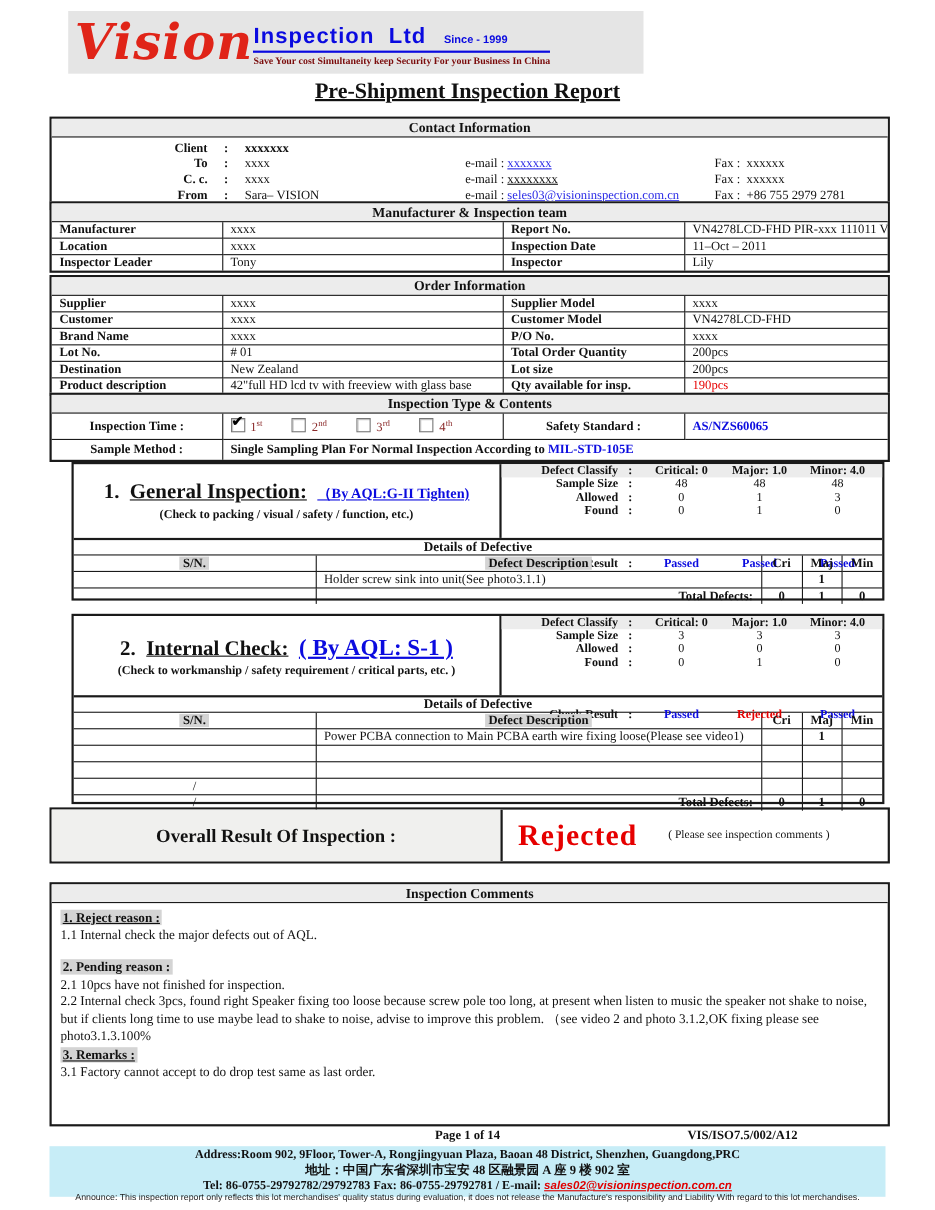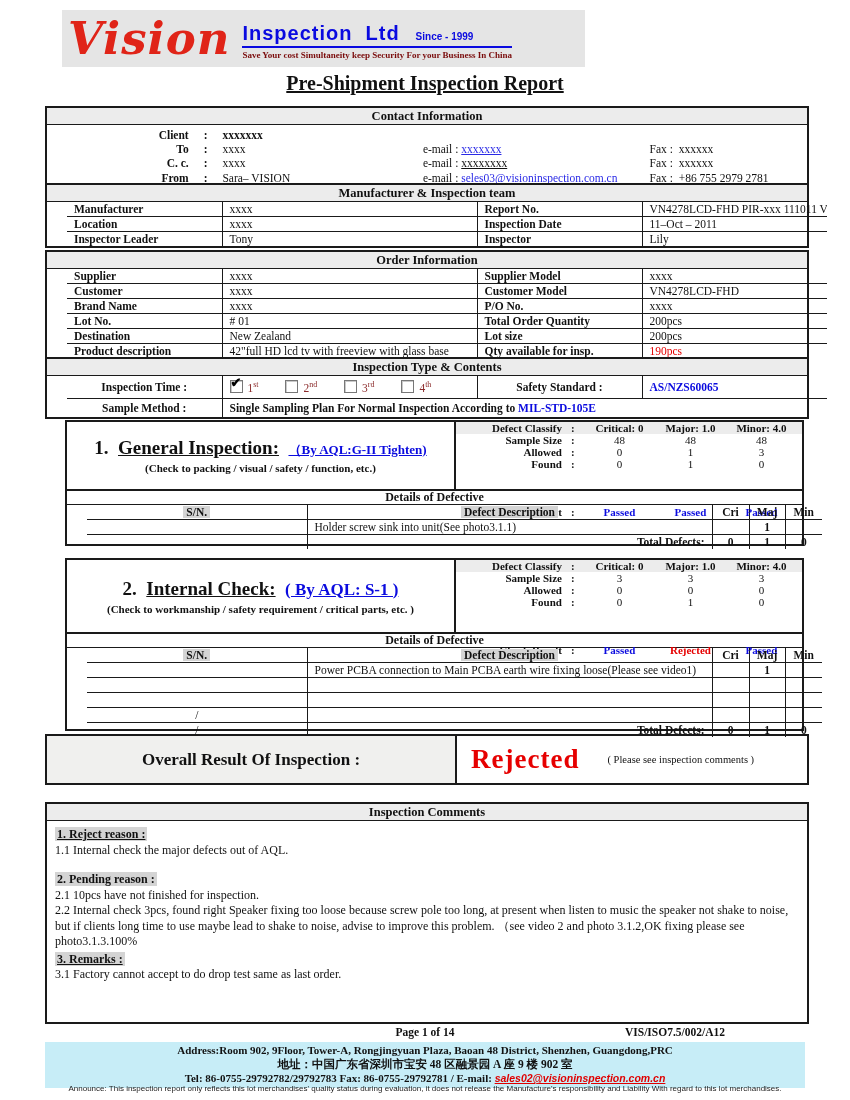--- a/index.html
+++ b/index.html
@@ -7,36 +7,36 @@
         font-family:"Liberation Serif",serif;color:#111;}
   .abs{position:absolute;}
   .b{font-weight:bold;}
   .red{color:#e60000;}
   .blue{color:#0b0bdf;font-weight:bold;}
 
   
   .banner{left:62px;top:10px;width:523px;height:57px;background:#e5e5e5;display:flex;align-items:center;}
   .logo{font-family:"DejaVu Serif",serif;font-style:italic;font-weight:bold;font-size:45px;
         color:#e02418;line-height:57px;padding-left:6px;letter-spacing:1px;white-space:nowrap;}
-  .bhead{margin-left:12px;padding-top:4px;}
+  .bhead{padding-top:4px;}
   .bhead-top{display:flex;align-items:baseline;border-bottom:2px solid #0a0ae0;padding-bottom:1px;}
   .company{font-family:"Liberation Sans",sans-serif;font-weight:bold;font-size:20px;color:#0a0ae0;
            letter-spacing:1px;white-space:pre;}
   .since{font-family:"Liberation Sans",sans-serif;font-weight:bold;font-size:10px;color:#0a0ae0;margin-left:16px;}
   .tagline{font-size:9px;font-weight:bold;color:#7a0b0b;margin-top:2px;white-space:nowrap;}
 
   .title{left:45px;top:72px;width:760px;text-align:center;font-size:20px;font-weight:bold;}
   .title span{text-decoration:underline;}
 
   
   .box{border:2px solid #1a1a1a;background:#fff;}
   .sechead{background:#ececec;text-align:center;font-weight:bold;font-size:12.5px;
            height:16px;line-height:16px;border-bottom:1px solid #1a1a1a;}
 
-  table{border-collapse:collapse;table-layout:fixed;width:100%;margin-left:20px;}
+  table{border-collapse:collapse;table-layout:fixed;width:100%;}
   td{font-size:11.5px;padding:0 7px;height:14px;line-height:14px;overflow:hidden;white-space:nowrap;
      border-right:1px solid #1a1a1a;border-bottom:1px solid #1a1a1a;}
   td:last-child{border-right:none;}
   tr:last-child td{border-bottom:none;}
   .lb{font-weight:bold;}
 
   
   .contact{left:45px;top:106px;width:760px;}
   .contact-body{padding:3px 0 4px;}
   .crow{display:flex;font-size:11.5px;line-height:14.2px;margin-left:48px;}
@@ -66,21 +66,21 @@
   .sec{left:65px;width:735px;border:2px solid #1a1a1a;}
   .sec1{top:420px;height:122px;}
   .sec2{top:558px;height:169px;}
   .sectop{display:flex;}
   .sec1 .sectop{height:67px;}
   .sec2 .sectop{height:72px;}
   .stitles{width:388px;display:flex;flex-direction:column;justify-content:center;align-items:center;}
   .tmain{font-size:19px;font-weight:bold;white-space:nowrap;}
   .tmain .u{text-decoration:underline;}
   .taql1{font-size:13px;color:#0b0bdf;font-weight:bold;text-decoration:underline;}
-  .taql2{font-size:17px;color:#0b0bdf;font-weight:bold;text-decoration:underline;}
+  .taql2{font-size:21px;color:#0b0bdf;font-weight:bold;text-decoration:underline;}
   .tsub{font-size:11px;font-weight:bold;margin-top:3px;}
   .classify{width:347px;border-left:2px solid #1a1a1a;font-size:11px;display:flex;flex-direction:column;}
   .clrow{display:flex;flex:1;align-items:flex-end;}
   .clhead{background:#ececec;font-weight:bold;}
   .cl-label{width:106px;text-align:right;font-weight:bold;}
   .cl-colon{width:22px;text-align:center;font-weight:bold;}
   .cl-v{width:71px;text-align:center;}
   .clres{font-weight:bold;margin-top:36px;}
   .res-pass{color:#0b0bdf;}
   .res-rej{color:#e60000;}

